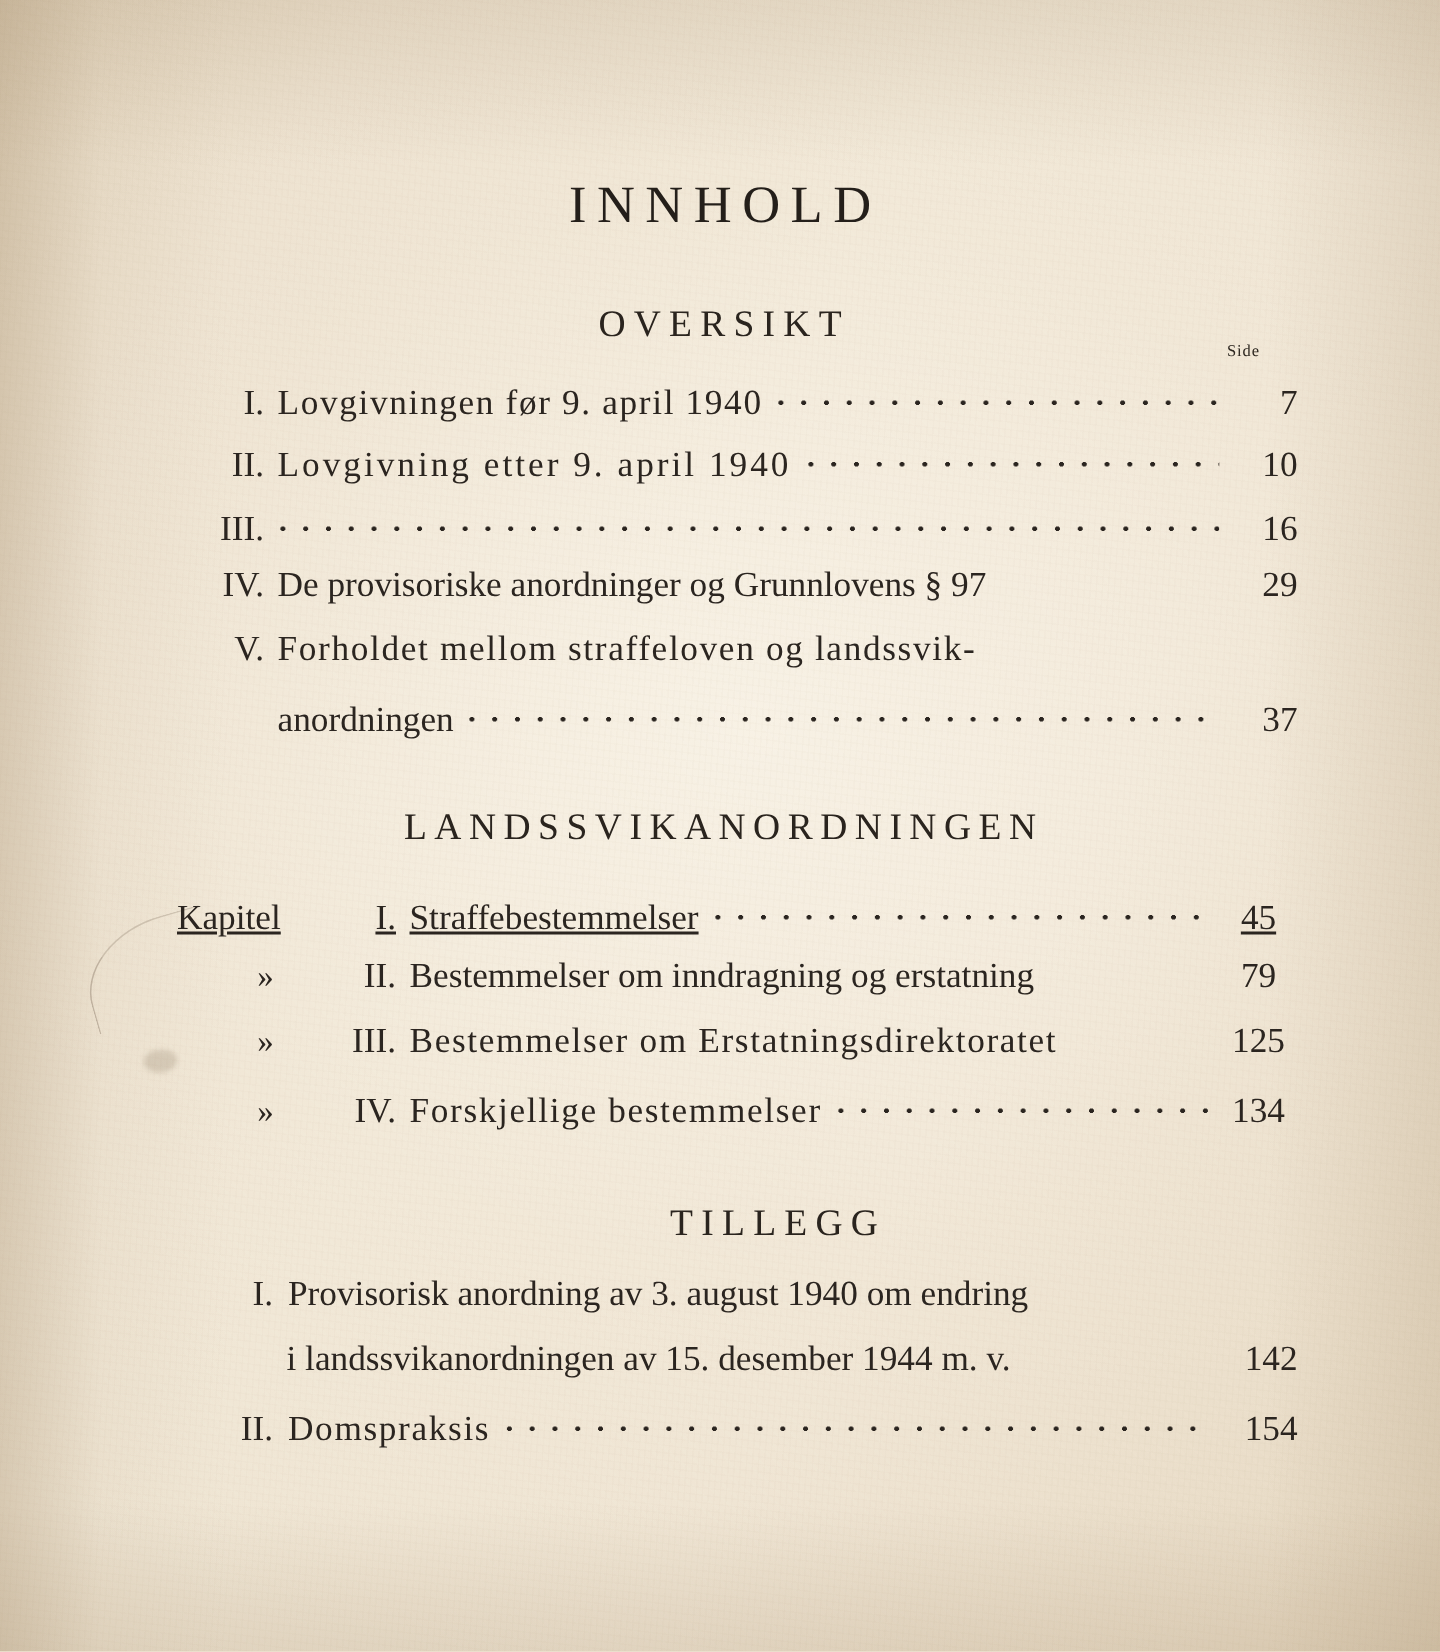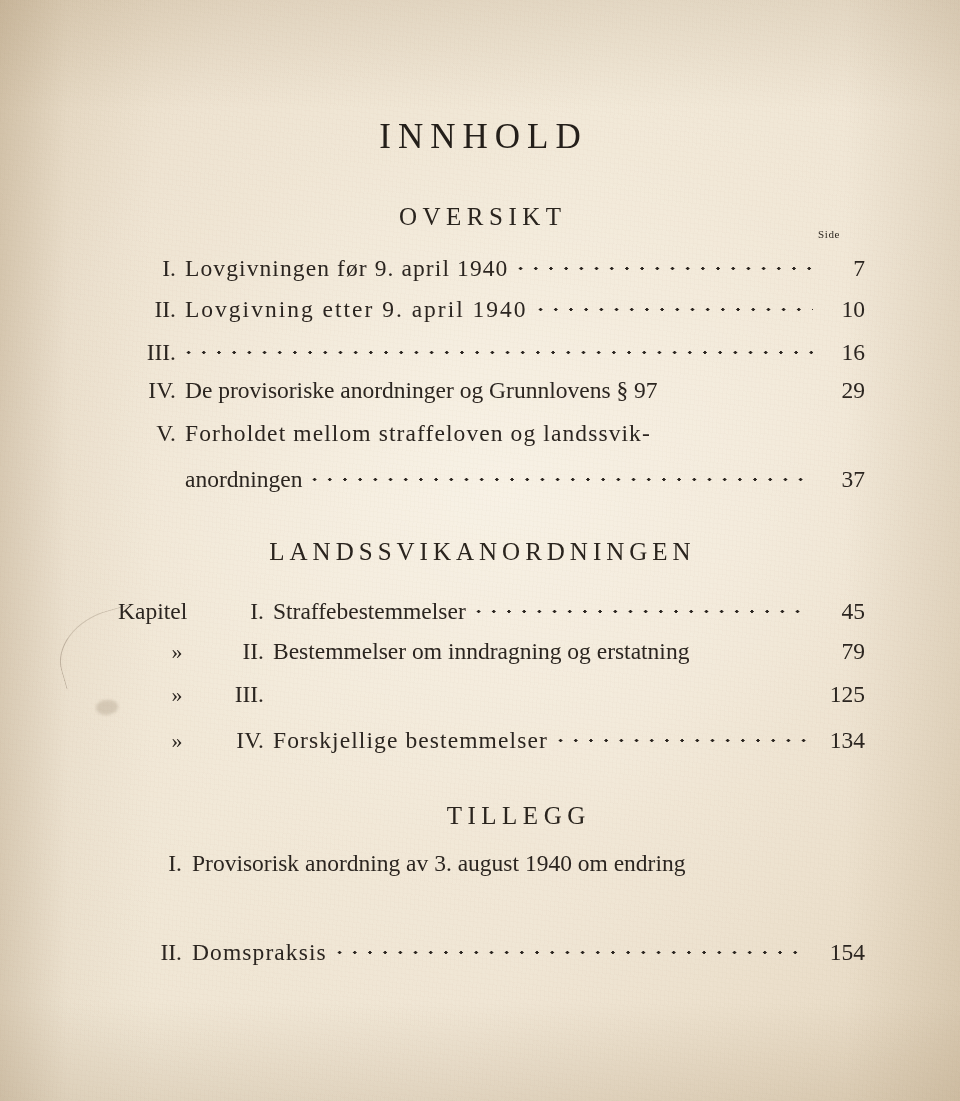--- a/index.html
+++ b/index.html
@@ -202,21 +202,21 @@
   }
   .kap-row .ditto {
     flex: 0 0 auto;
     width: 90px;
     text-align: center;
     font-size: 22px;
     padding-left: 28px;
     box-sizing: border-box;
   }
   .kap-row .num    { width: 56px; }
-  .kap-row .pageno { width: 52px; }
+  .kap-row .pageno { width: 52px; text-align: center; }
 
   
   .till-row { left: 128px; width: 737px; }
   .till-row .num    { width: 54px; }
   .till-row .pageno { width: 52px; }
   .till-row .label  { padding-left: 10px; }
 
   .till-cont { left: 128px; width: 737px; }
   .till-cont .num    { width: 54px; }
   .till-cont .pageno { width: 52px; }
@@ -280,39 +280,40 @@
 
     <div class="row cont-row" style="top:463px;">
       <span class="num"></span>
       <span class="label tight">anordningen</span>
       <span class="leader"></span>
       <span class="pageno">37</span>
     </div>
 
     <div class="sec-head landssvik">LANDSSVIKANORDNINGEN</div>
 
-    <div class="row kap-row" style="top:595px;">
+    <div class="row kap-row" style="top:595px;text-decoration:underline;">
       <span class="kaplabel">Kapitel</span>
       <span class="num">I.</span>
       <span class="label tight">Straffebestemmelser</span>
       <span class="leader"></span>
       <span class="pageno">45</span>
     </div>
 
     <div class="row kap-row nolead" style="top:638px;">
       <span class="ditto">»</span>
       <span class="num">II.</span>
       <span class="label tight">Bestemmelser om inndragning og erstatning</span>
       <span class="gap"></span>
       <span class="pageno">79</span>
     </div>
 
     <div class="row kap-row nolead" style="top:681px;">
       <span class="ditto">»</span>
       <span class="num">III.</span>
+      <span class="label wide">Bestemmelser om Erstatningsdirektoratet</span>
       <span class="gap"></span>
       <span class="pageno">125</span>
     </div>
 
     <div class="row kap-row" style="top:724px;">
       <span class="ditto">»</span>
       <span class="num">IV.</span>
       <span class="label wide">Forskjellige bestemmelser</span>
       <span class="leader"></span>
       <span class="pageno">134</span>
@@ -320,20 +321,26 @@
 
     <div class="sec-head tillegg">TILLEGG</div>
 
     <div class="row till-row nolead" style="top:850px;">
       <span class="num">I.</span>
       <span class="label tight">Provisorisk anordning av 3. august 1940 om endring</span>
       <span class="gap"></span>
       <span class="pageno"></span>
     </div>
 
+    <div class="row till-cont nolead" style="top:893px;">
+      <span class="num"></span>
+      <span class="label tight">i landssvikanordningen av 15. desember 1944 m. v.</span>
+      <span class="gap"></span>
+      <span class="pageno">142</span>
+    </div>
 
     <div class="row till-row" style="top:936px;">
       <span class="num">II.</span>
       <span class="label wide">Domspraksis</span>
       <span class="leader"></span>
       <span class="pageno">154</span>
     </div>
 
   </div>
 </div>

